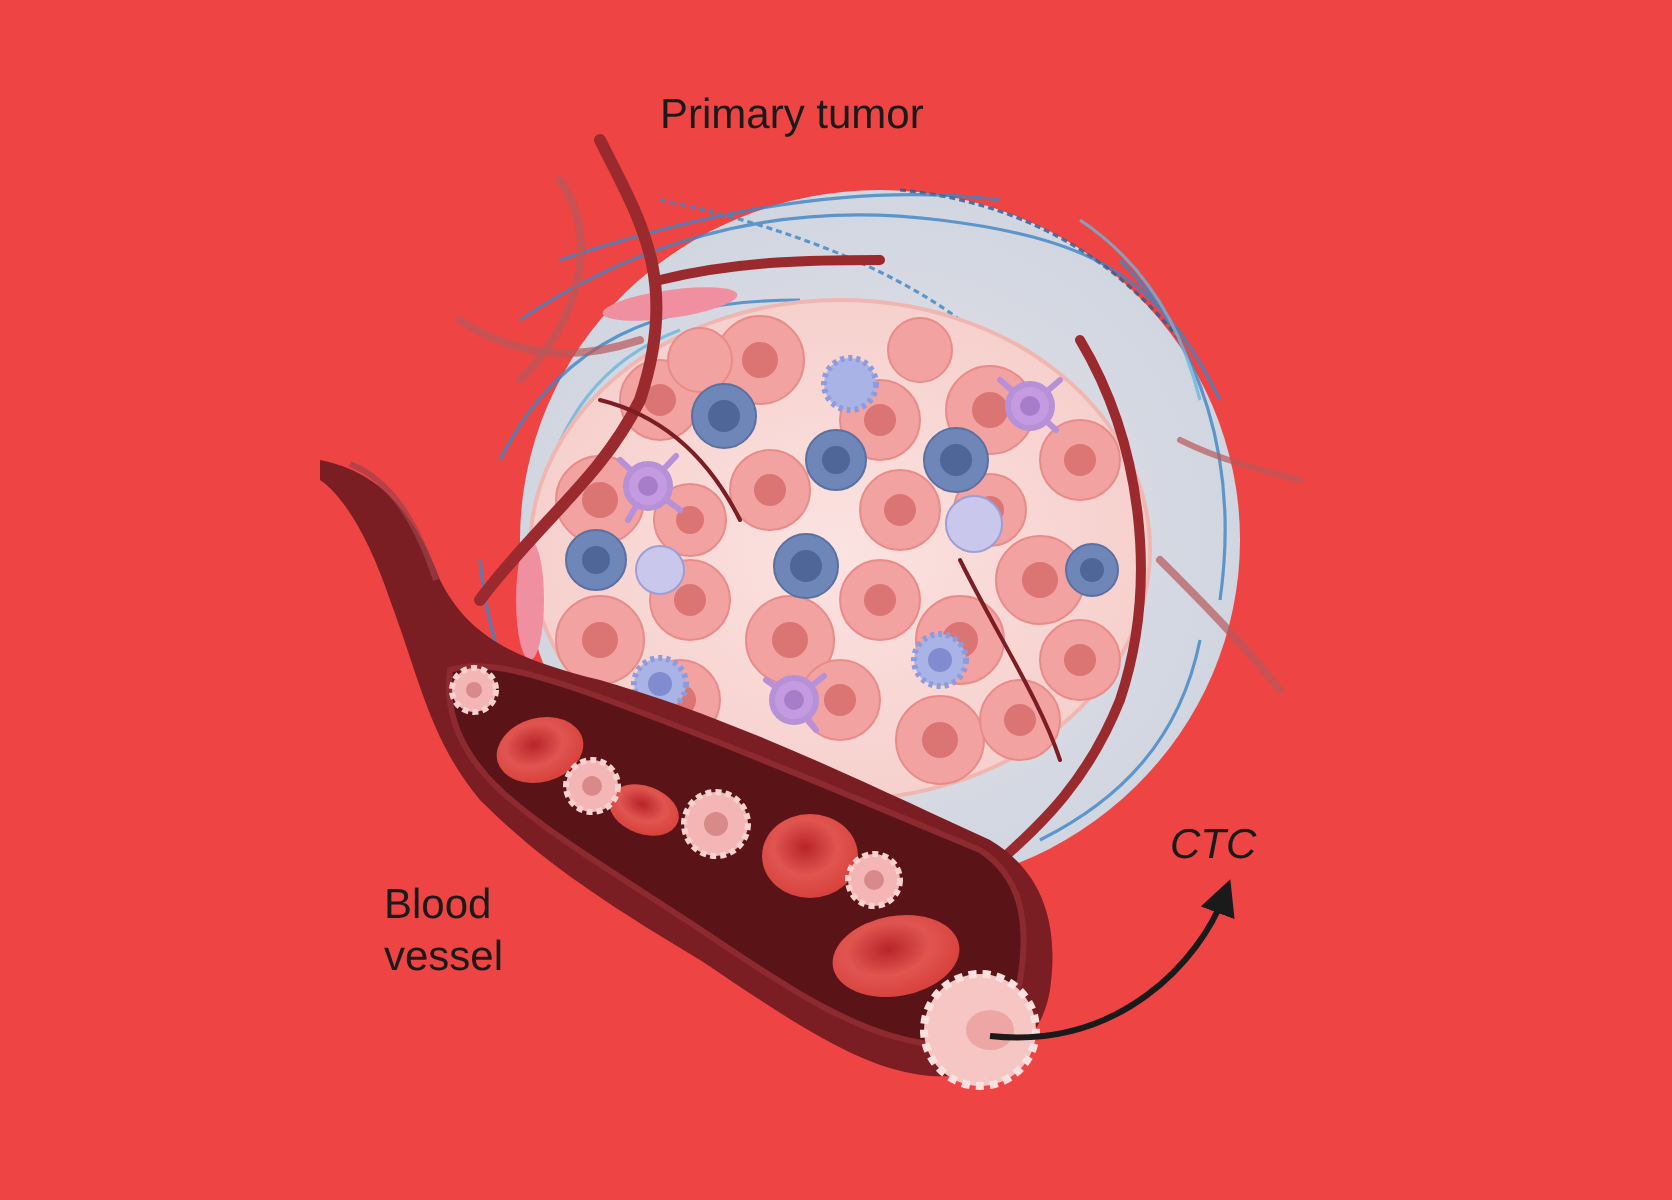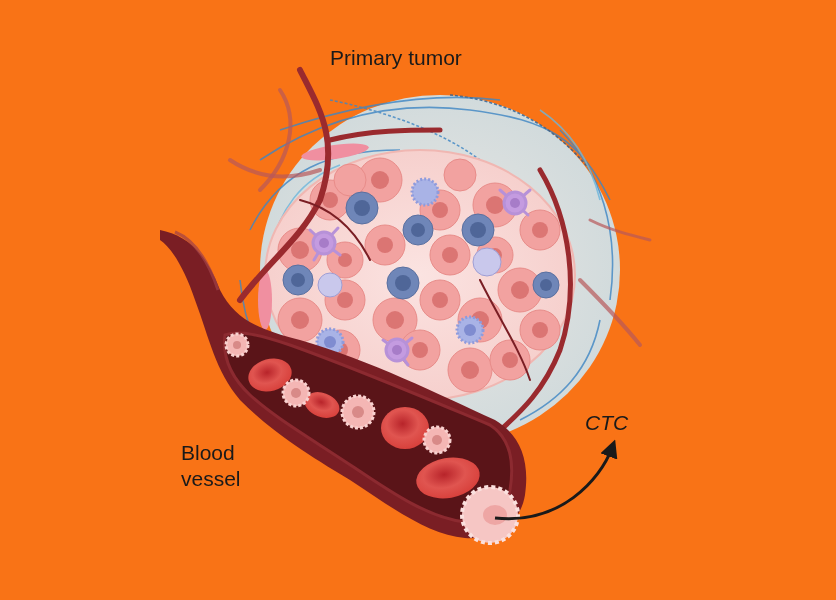--- a/index.html
+++ b/index.html
@@ -1,20 +1,20 @@
 <!DOCTYPE html>
 <html><head>
 <meta charset="utf-8">
 <style>
   html, body { margin:0; padding:0; background:#ffffff; }
-  #stage { position:relative; width:836px; height:600px; overflow:hidden; background:#f97316; }
+  #stage { position:relative; width:836px; height:600px; overflow:hidden; background:#ef4444; }
   svg { position:absolute; left:0; top:0; }
   .label { position:absolute; font-family:"Liberation Sans", sans-serif; color:#1a1a1a; font-size:21px; line-height:26px; }
   #lbl-tumor { left:330px; top:45px; }
-  #lbl-vessel { left:181px; top:440px; }
+  #lbl-vessel { left:192px; top:440px; }
   #lbl-ctc { left:585px; top:410px;font-style:italic; }
 </style>
 </head>
 <body>
 
 <div id="stage">
 <svg width="836" height="600" viewBox="0 0 836 600">
   <defs>
     <radialGradient id="halo" cx="50%" cy="50%" r="50%">
       <stop offset="0%" stop-color="#e8f4fa"></stop>

